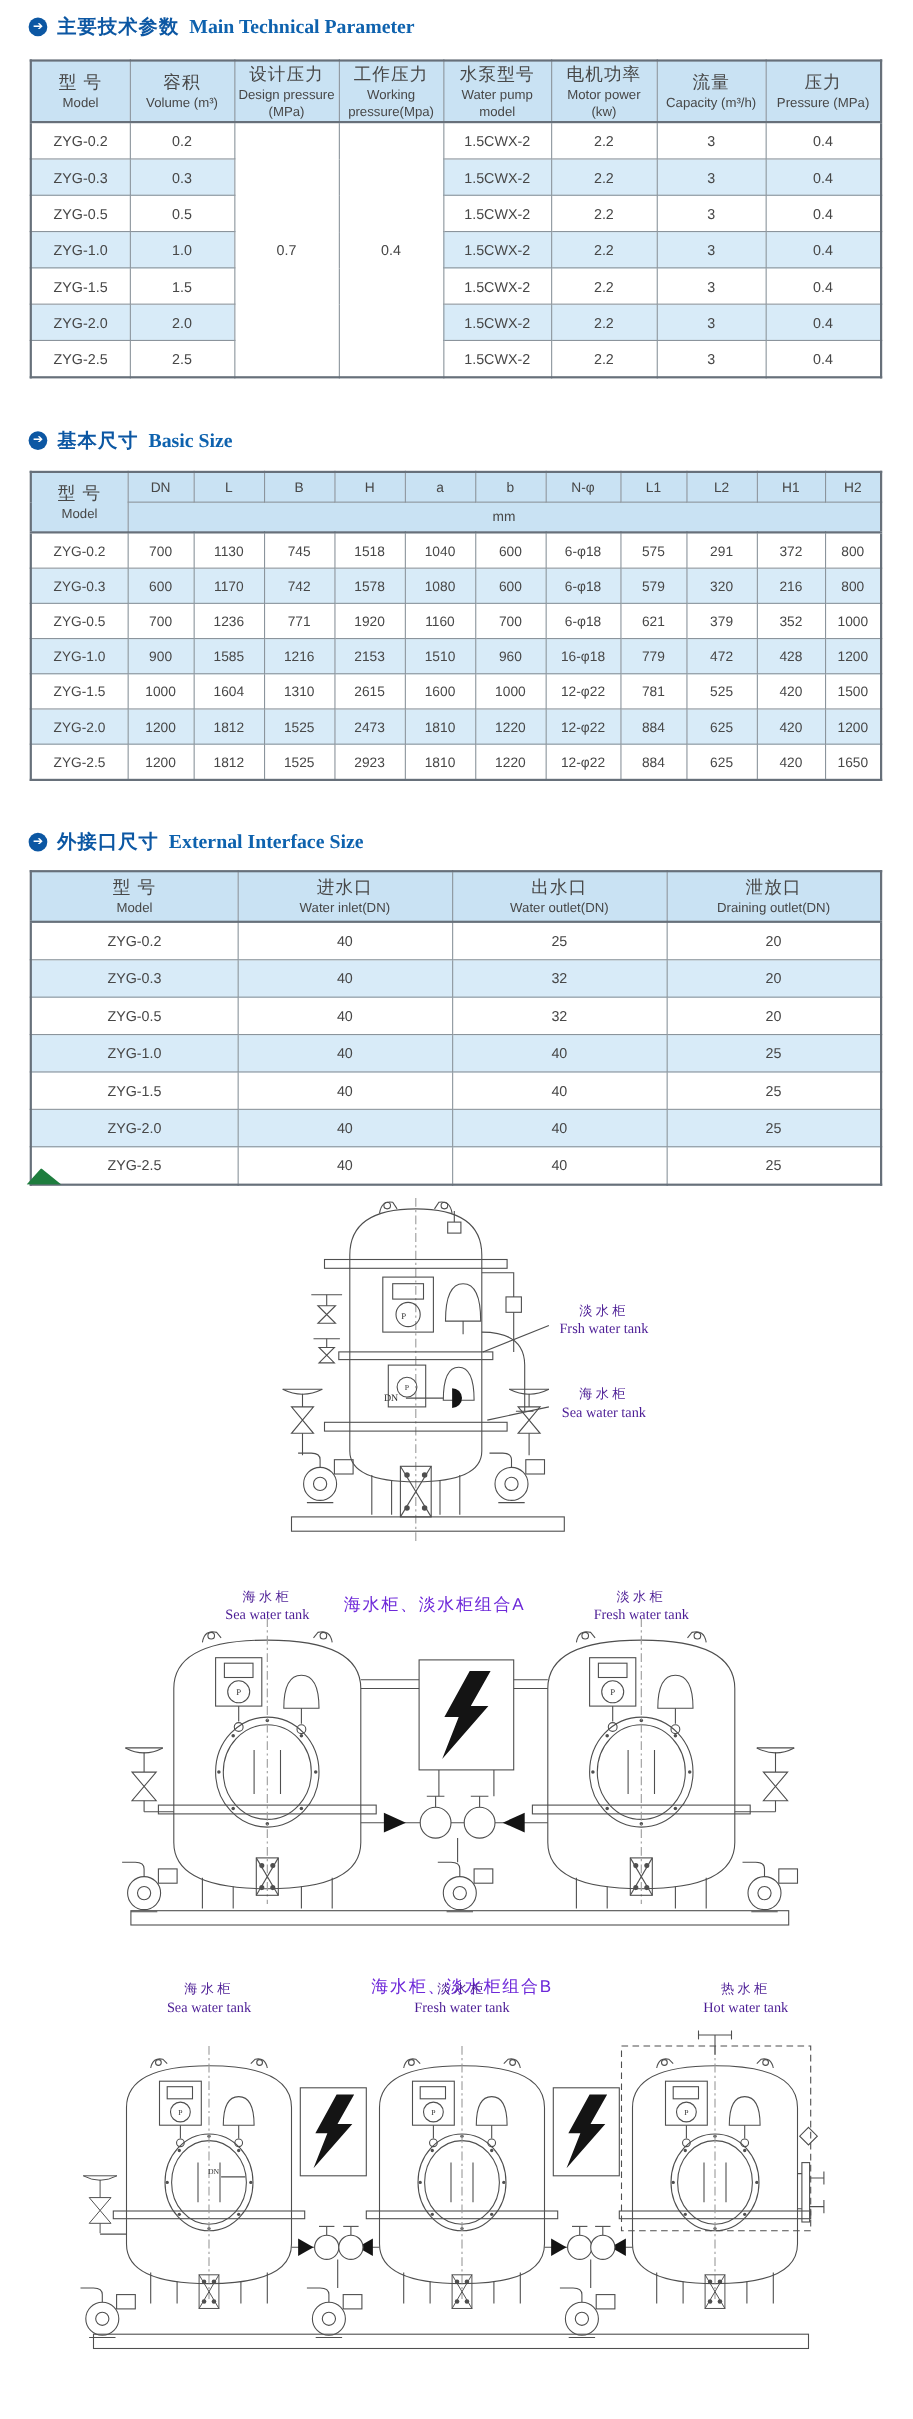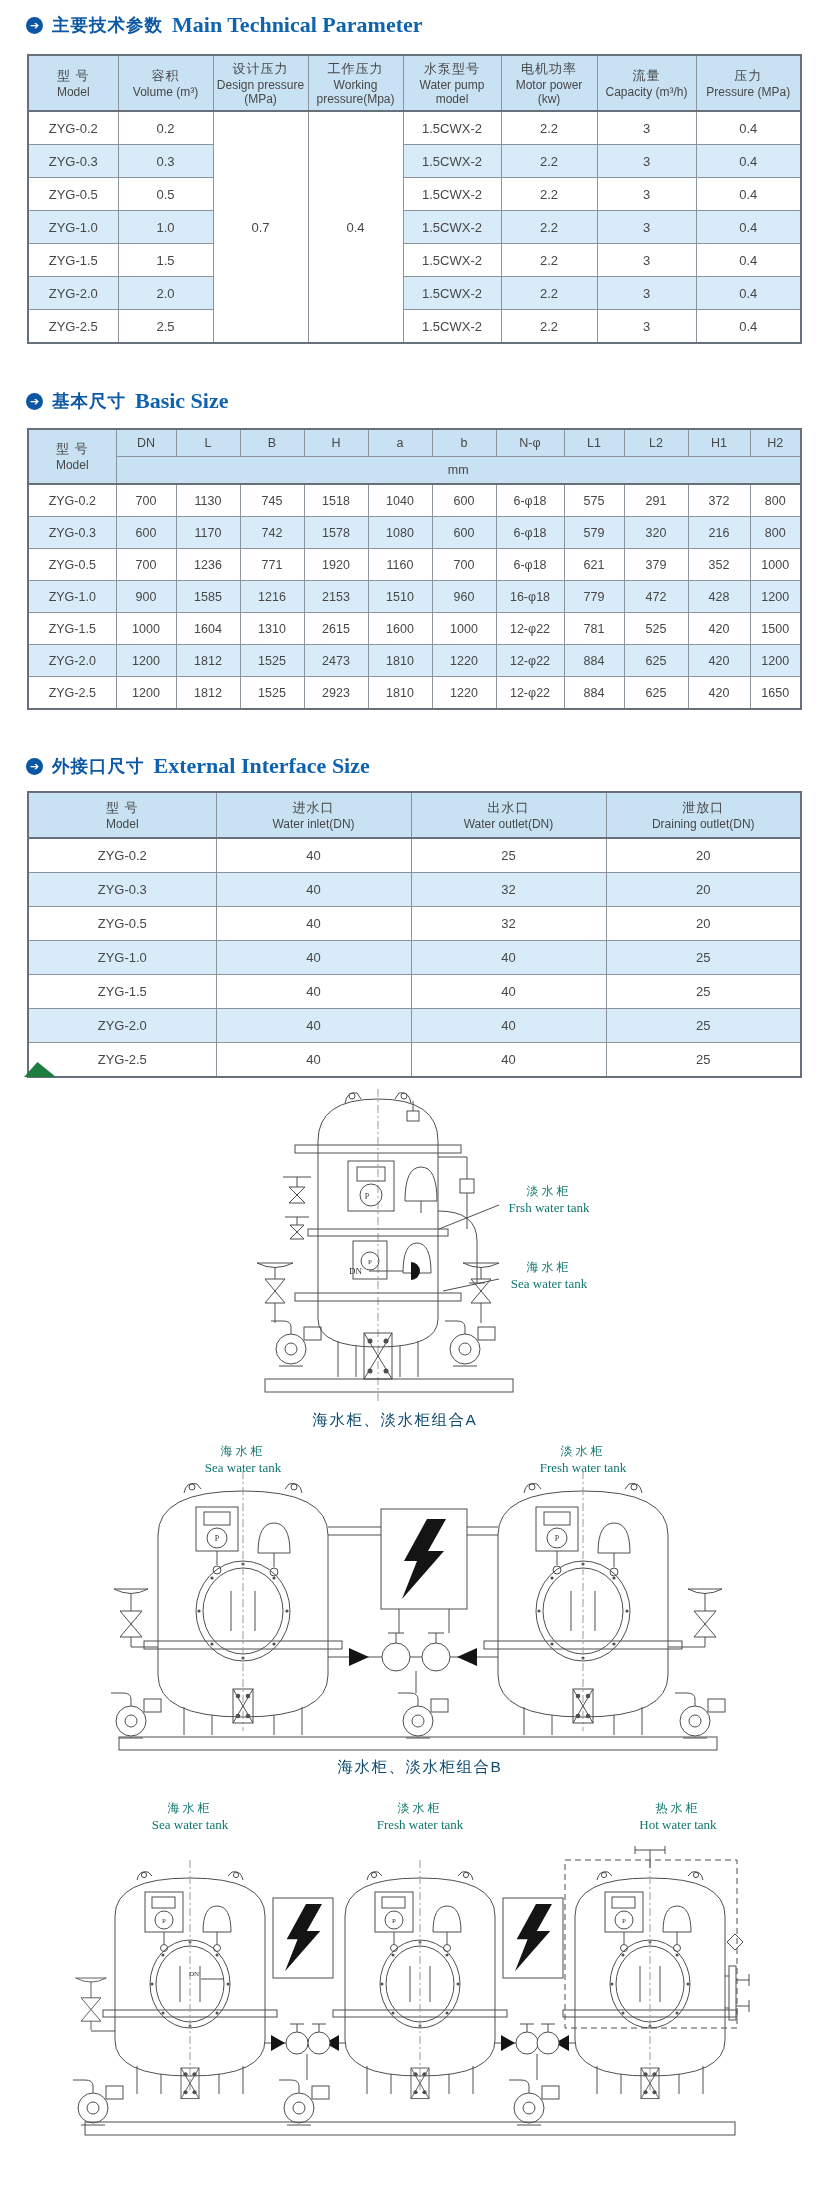--- a/index.html
+++ b/index.html
@@ -3,51 +3,51 @@
 <meta charset="utf-8">
 <style>
   html,body{margin:0;padding:0;background:#fbfcfd;}
   .sheet{position:relative;width:830px;height:2199px;background:#ffffff;overflow:hidden;
          font-family:"Liberation Sans",sans-serif;color:#3f3f3f;}
   
   .sect{position:absolute;left:26px;display:flex;align-items:center;gap:9px;white-space:nowrap;}
   .bullet{width:17px;height:17px;border-radius:50%;background:#0c57a3;color:#fff;
           font-size:11px;line-height:17px;text-align:center;flex:0 0 17px;}
   .tzh{font-size:17.5px;font-weight:bold;color:#0c57a3;letter-spacing:1px;}
-  .ten{font-size:22px;font-weight:bold;color:#0e62ae;font-family:"Liberation Serif",serif;}
+  .ten{font-size:18px;font-weight:bold;color:#0e62ae;font-family:"Liberation Serif",serif;}
   
   table.t{position:absolute;left:27px;width:773px;border-collapse:collapse;table-layout:fixed;
           text-align:center;color:#474747;background:#fff;border:2px solid #67707a;}
   table.t th,table.t td{border:1px solid #8b949c;padding:1px 2px;}
   table.t thead th{background:#c9e2f3;font-weight:normal;}
   table.t thead{border-bottom:2px solid #67707a;}
   table.t tbody tr:nth-child(even) td{background:#d8ebf8;}
   table.t td.merged{background:#fff !important;}
-  .hz{font-size:13px;letter-spacing:1px;}
+  .hz{font-size:16px;letter-spacing:1px;}
   .he{font-size:12px;line-height:1.2;}
   #table1 td{height:30px;font-size:13px;}
   #table1 thead th{height:52px;}
   #table2 td{height:29px;font-size:12.5px;}
   #table2 thead th{height:24px;font-size:12.5px;}
   #table3 td{height:31px;font-size:13px;}
   #table3 thead th{height:42px;}
   
   .tri{position:absolute;left:24px;top:1062px;width:32px;height:15px;background:#1e7d3e;
        clip-path:polygon(0 100%,42% 0,100% 100%);}
   
   .fig{position:absolute;}
   svg.draw{position:absolute;left:0;stroke:#4f4f4f;fill:none;stroke-width:1;}
   svg.draw text{fill:#333;stroke:none;font-family:"Liberation Serif",serif;}
   .bk{fill:#141414;stroke:none;}
   .dt{fill:#4f4f4f;stroke:none;}
   .cl{stroke:#9a9a9a;stroke-dasharray:8 3 2 3;}
-  .dlbl{position:absolute;text-align:center;color:#0f766e;}
+  .dlbl{position:absolute;text-align:center;color:#4c1d95;}
   .dlbl .lz{font-size:12px;letter-spacing:3px;}
   .dlbl .le{font-family:"Liberation Serif",serif;font-size:13px;line-height:1.18;}
-  .dcap{position:absolute;text-align:center;font-size:15.5px;color:#0c4a6e;letter-spacing:1.5px;}
+  .dcap{position:absolute;text-align:center;font-size:15.5px;color:#6d28d9;letter-spacing:1.5px;margin-top:39px;}
   .note{position:absolute;left:62px;top:2158px;width:716px;font-size:12.5px;color:#333;letter-spacing:.5px;}
 </style>
 </head>
 <body>
 
 <div class="sheet">
 
   <div class="sect" style="top:12px;">
     <span class="bullet">➔</span>
     <span class="tzh">主要技术参数</span>

